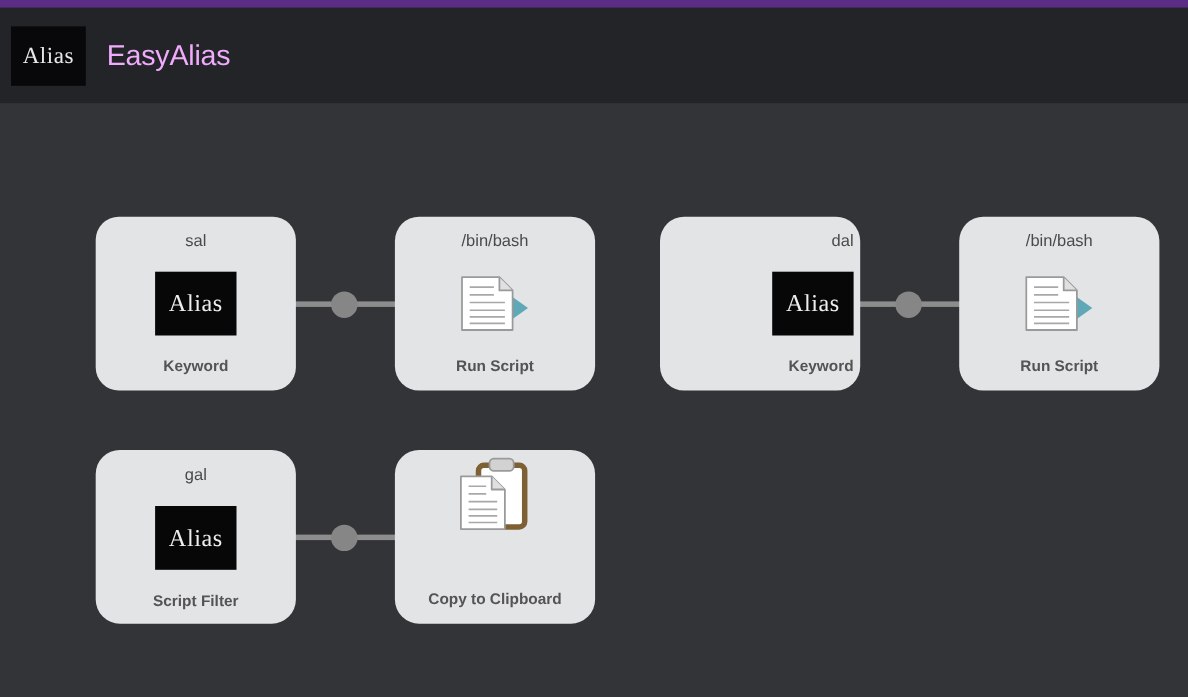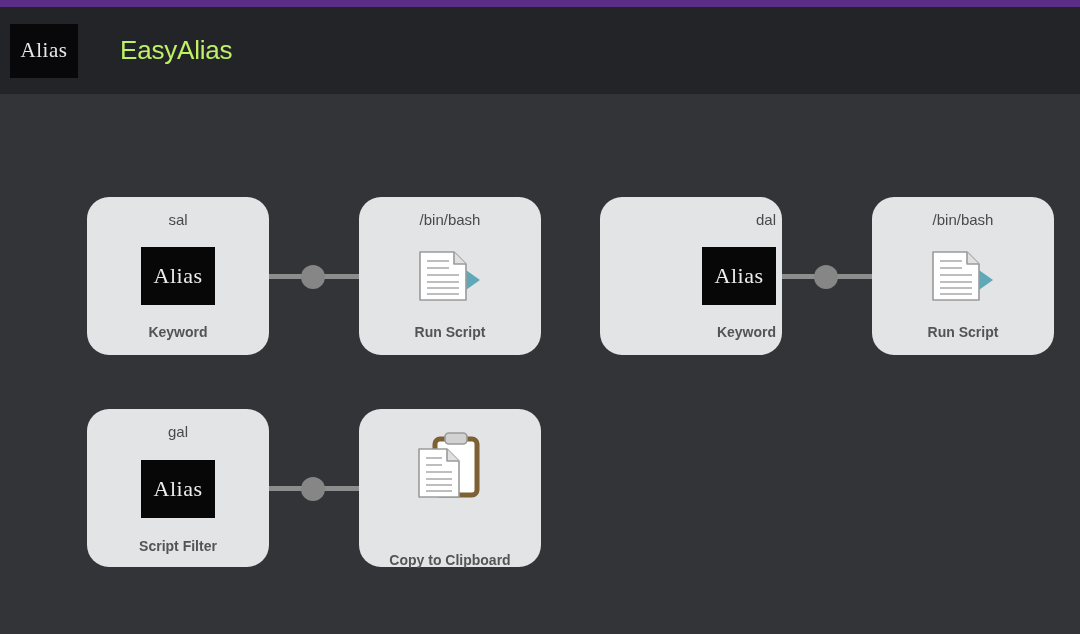--- a/index.html
+++ b/index.html
@@ -44,23 +44,23 @@
     justify-content: center;
     flex: none;
   }
   #app-logo span {
     font-family: "Liberation Serif", serif;
     font-size: 21px;
     color: #e8e8e8;
     letter-spacing: 0.5px;
   }
   #app-title {
-    margin-left: 42px;
+    margin-left: 19px;
     font-size: 26px;
-    color: #bef264;
+    color: #f0abfc;
     letter-spacing: -0.2px;
   }
 
   
   #canvas {
     position: absolute;
     top: 94px; left: 0;
     width: 1080px;
     height: 540px;
     background: #333438;
@@ -146,21 +146,21 @@
 
   <div class="connector" style="left:263px; top:180px; width:100px;"></div>
   <div class="connector-dot" style="left:301px; top:171px;"></div>
 
   <div class="connector" style="left:776px; top:180px; width:100px;"></div>
   <div class="connector-dot" style="left:814px; top:171px;"></div>
 
   <div class="connector" style="left:263px; top:392px; width:100px;"></div>
   <div class="connector-dot" style="left:301px; top:383px;"></div>
 
-  <div class="node" style="left:87px; top:103px;">
+  <div class="node" style="left:87px; top:103px;border-radius:21px;">
     <div class="node-title">sal</div>
     <div class="node-icon">
       <div class="alias-tile">
         <span>Alias</span>
       </div>
     </div>
     <div class="node-sub">Keyword</div>
   </div>
 
   <div class="node" style="left:359px; top:103px;">
@@ -216,21 +216,21 @@
   <div class="node" style="left:87px; top:315px;gap:19px;">
     <div class="node-title">gal</div>
     <div class="node-icon">
       <div class="alias-tile">
         <span>Alias</span>
       </div>
     </div>
     <div class="node-sub">Script Filter</div>
   </div>
 
-  <div class="node" style="left:359px; top:315px; justify-content:space-between;gap:44px;">
+  <div class="node" style="left:359px; top:315px; justify-content:flex-end;gap:44px;">
     <div class="node-icon" style="height:78px; margin-top:6px;">
       <svg width="86" height="78" viewBox="0 0 86 78">
         <rect x="28" y="10" width="42" height="56" rx="5" fill="#ffffff" stroke="#7d6033" stroke-width="5"></rect>
         <rect x="38" y="4" width="22" height="11" rx="4" fill="#d2d2d2" stroke="#9a9a9a" stroke-width="1.6"></rect>
         <path d="M12,20 L40,20 L52,32 L52,68 L12,68 Z" fill="#ffffff" stroke="#9a9a9a" stroke-width="1.6" stroke-linejoin="round"></path>
         <path d="M40,20 L40,32 L52,32" fill="#e0e0e0" stroke="#9a9a9a" stroke-width="1.6" stroke-linejoin="round"></path>
         <g stroke="#a8a8a8" stroke-width="1.5">
           <line x1="19" y1="29" x2="35" y2="29"></line>
           <line x1="19" y1="36" x2="35" y2="36"></line>
           <line x1="19" y1="43" x2="45" y2="43"></line>

